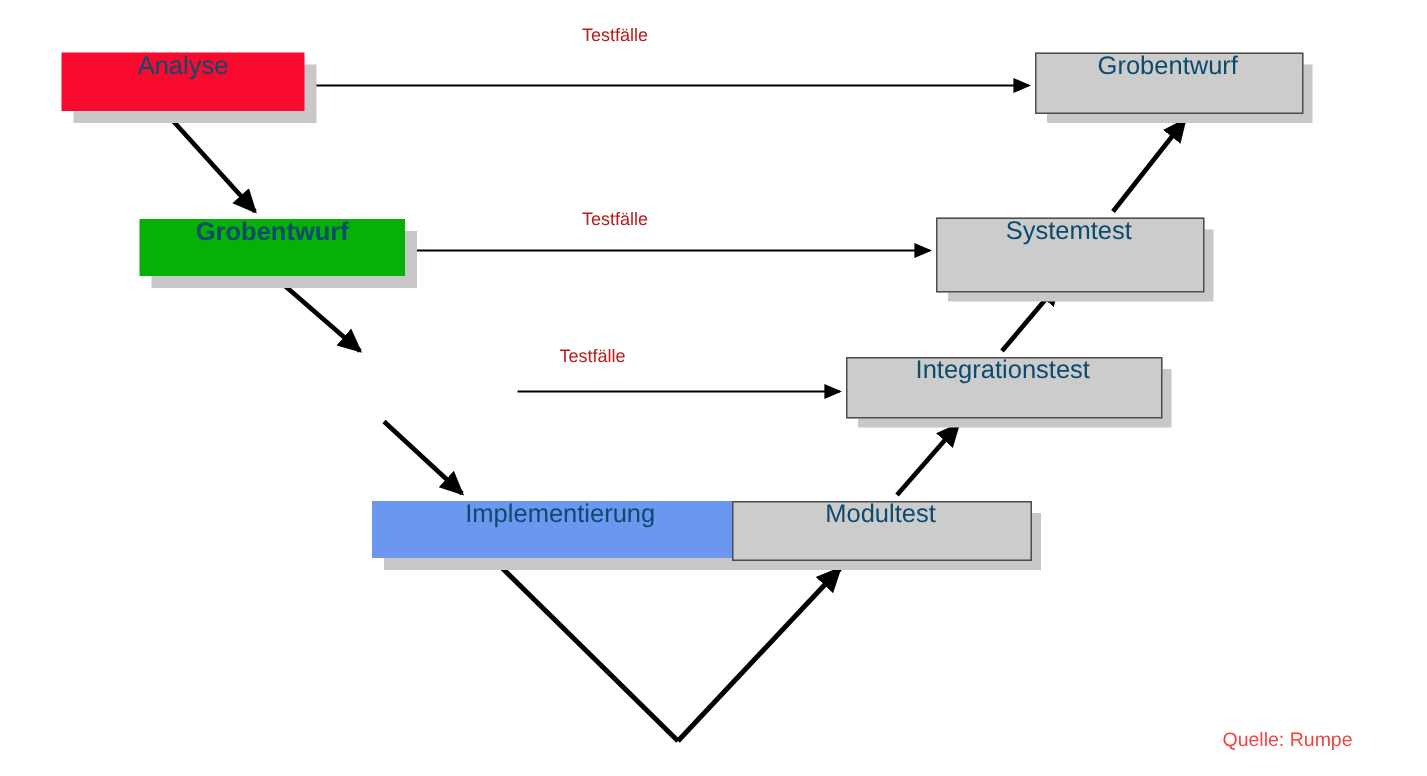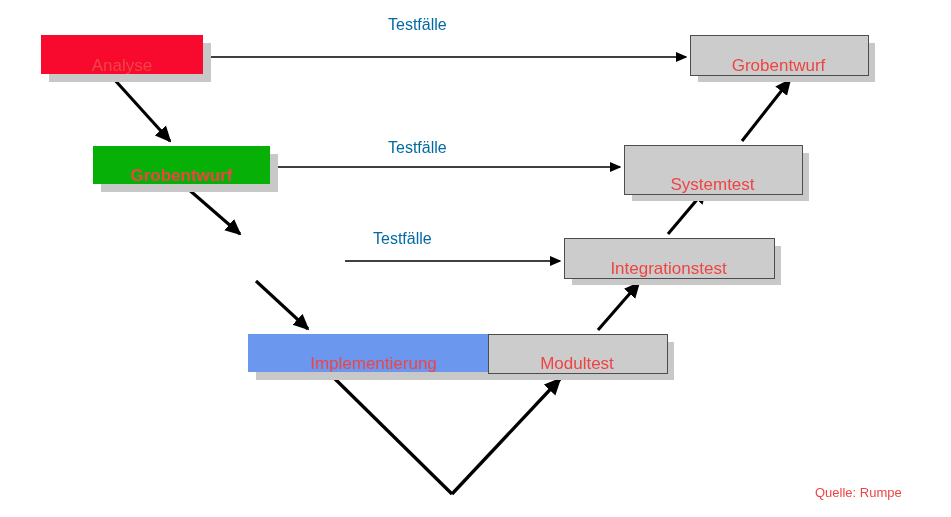--- a/index.html
+++ b/index.html
@@ -23,25 +23,25 @@
     left: 0;
     top: 0;
     width: 951px;
     height: 517px;
     pointer-events: none;
   }
   .node {
     position: absolute;
     box-sizing: border-box;
     display: flex;
-    align-items: flex-end;
+    align-items: flex-start;
     justify-content: center;
     font-size: 17px;
     line-height: 1;
-    color: #ef4444;
+    color: #0c4a6e;
     white-space: nowrap;
     z-index: 3;
   }
   .node .shadow {
     position: absolute;
     left: 8px;
     top: 8px;
     width: 100%;
     height: 100%;
     background: #c8c8c8;
@@ -60,22 +60,22 @@
     z-index: 1;
     padding: 0 10px;
   }
   .node.phase-red .body   { background: #f80a2e; border: none; }
   .node.phase-green .body { background: #06b006; border: none; }
   .node.phase-blue .body  { background: #6b97ef; border: none; }
   .node.test .body        { background: #cccccc; border: 1px solid #4d4d4d; }
 
   .edge-label {
     position: absolute;
-    font-size: 16px;
-    color: #0369a1;
+    font-size: 12px;
+    color: #b91c1c;
     white-space: nowrap;
     z-index: 4;
   }
   .source-note {
     position: absolute;
     font-size: 13px;
     color: #ef4444;
     white-space: nowrap;
     z-index: 4;
   }
@@ -135,21 +135,21 @@
     <span class="label">Grobentwurf</span>
   </div>
 
 
   <div class="node phase-blue" style="left:248px; top:334px; width:251px; height:38px;">
     <span class="shadow"></span>
     <span class="body"></span>
     <span class="label">Implementierung</span>
   </div>
 
-  <div class="node test" style="left:488px; top:334px; width:178px; height:38px;">
+  <div class="node test" style="left:488px; top:334px; width:198px; height:38px;">
     <span class="shadow"></span>
     <span class="body"></span>
     <span class="label">Modultest</span>
   </div>
 
   <div class="node test" style="left:564px; top:238px; width:209px; height:39px;">
     <span class="shadow"></span>
     <span class="body"></span>
     <span class="label">Integrationstest</span>
   </div>

